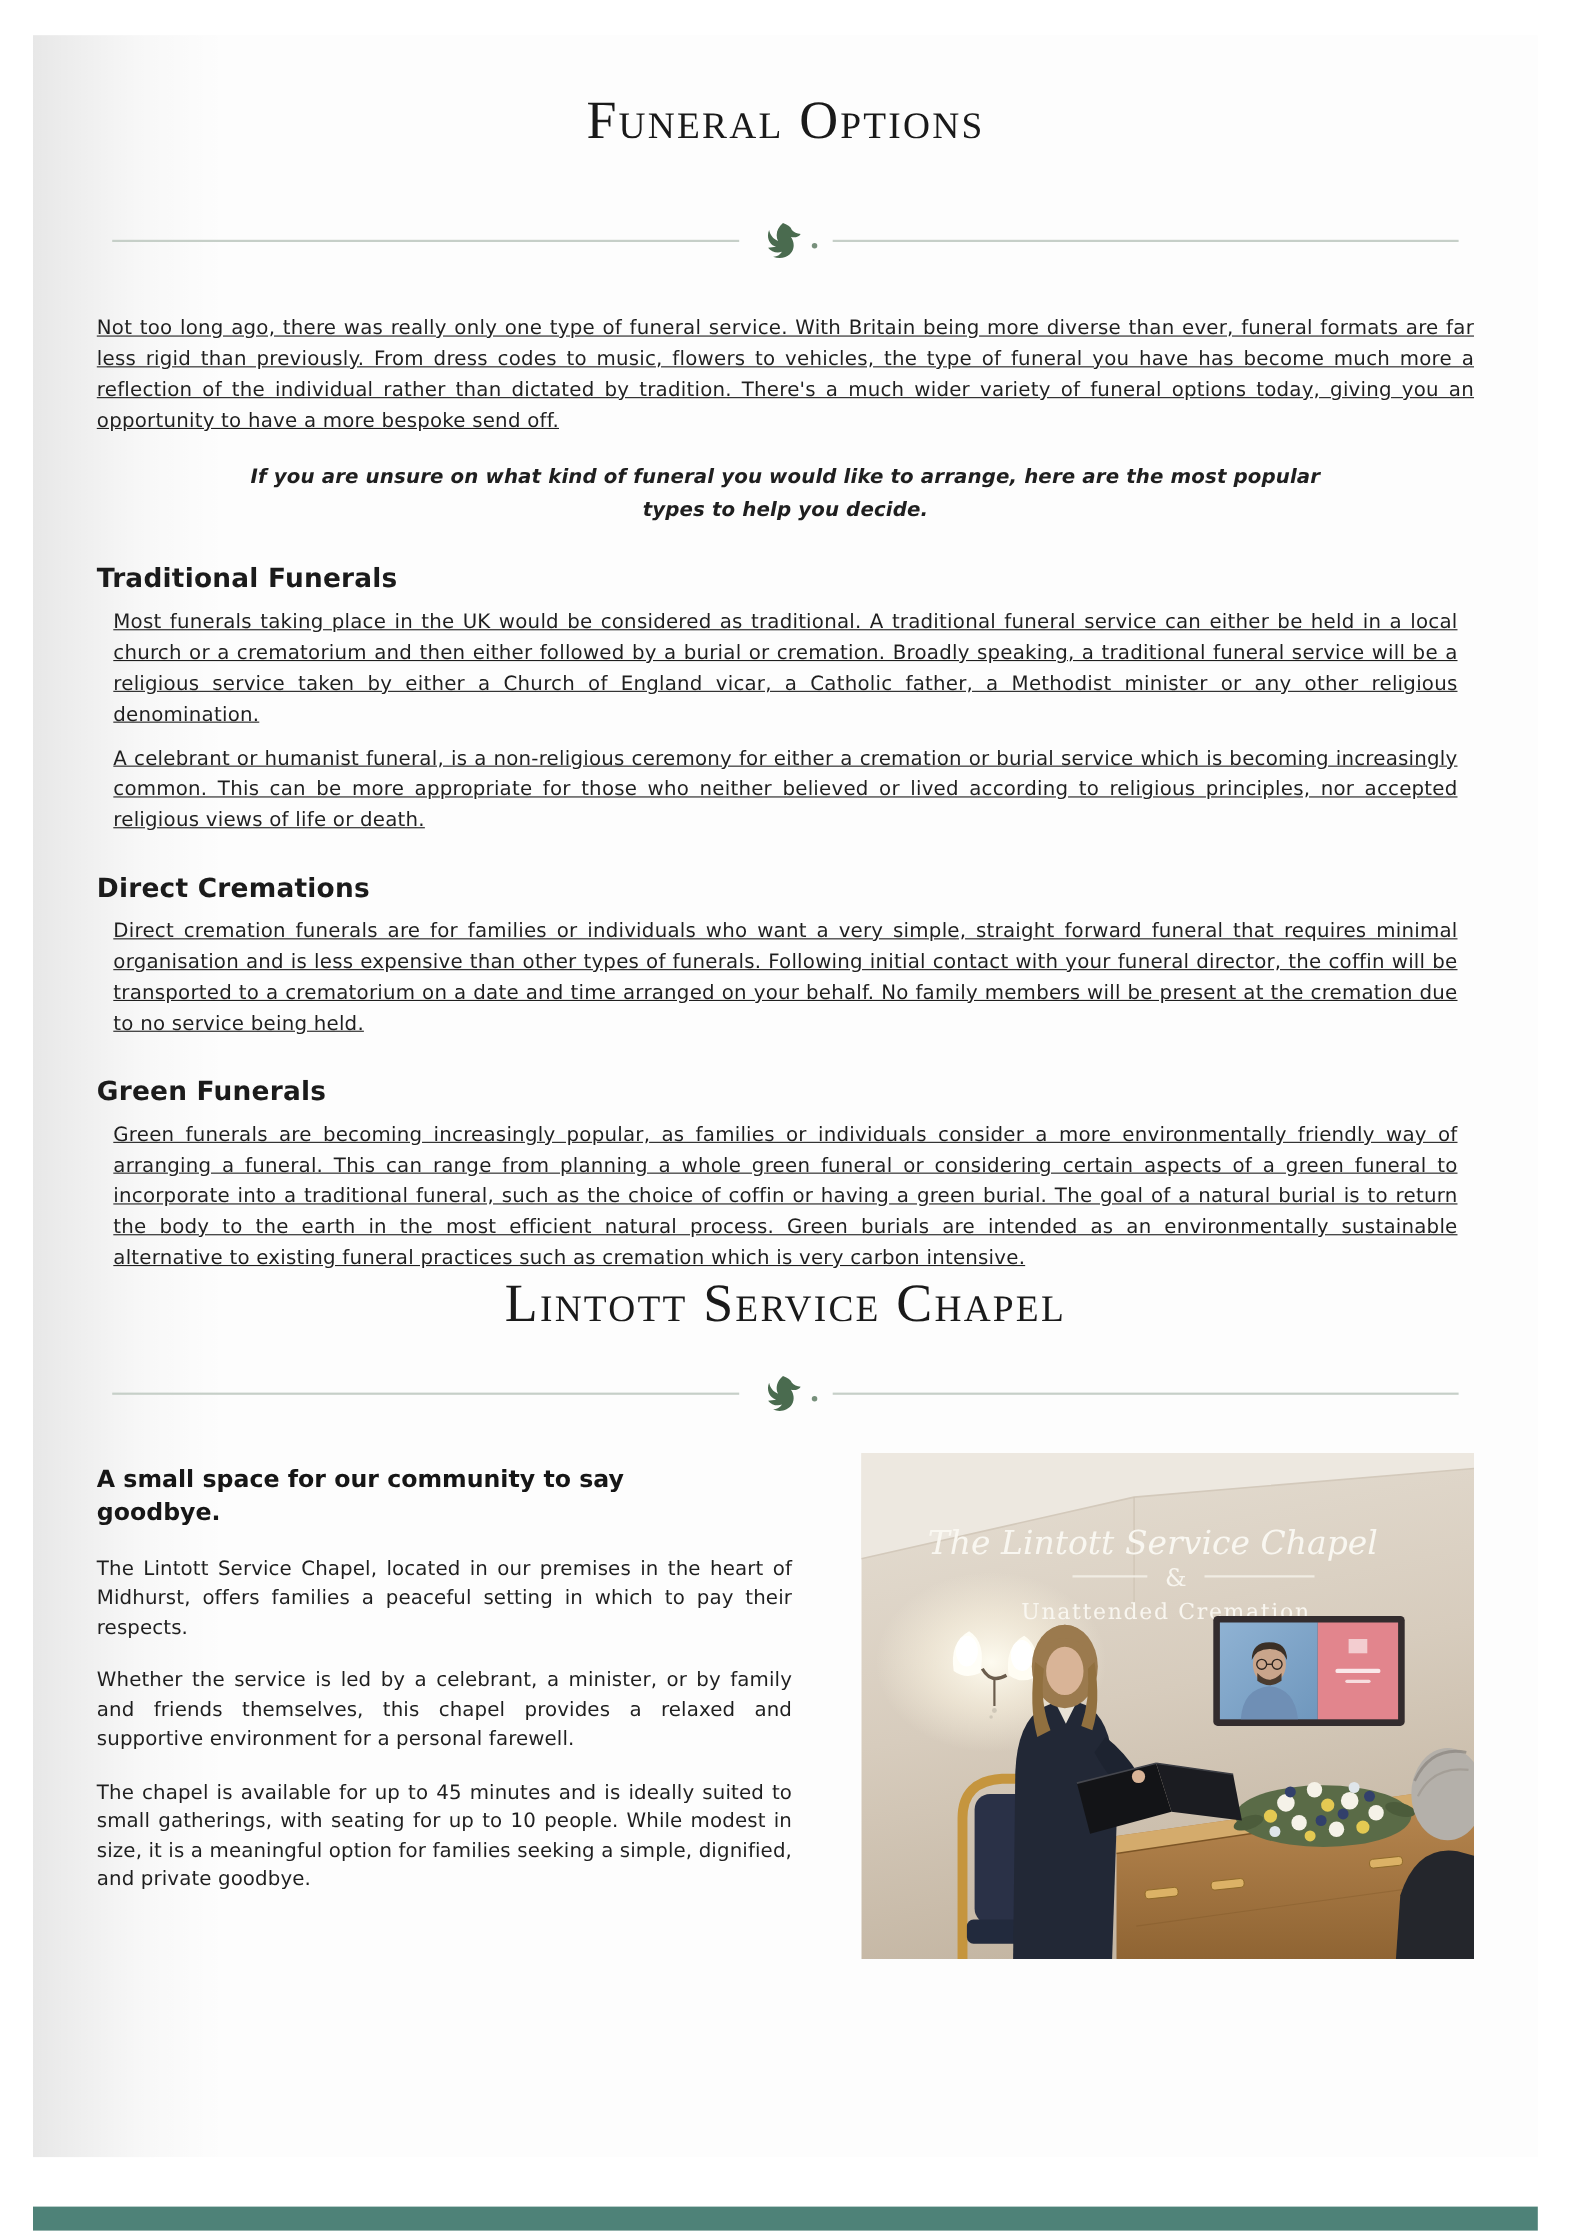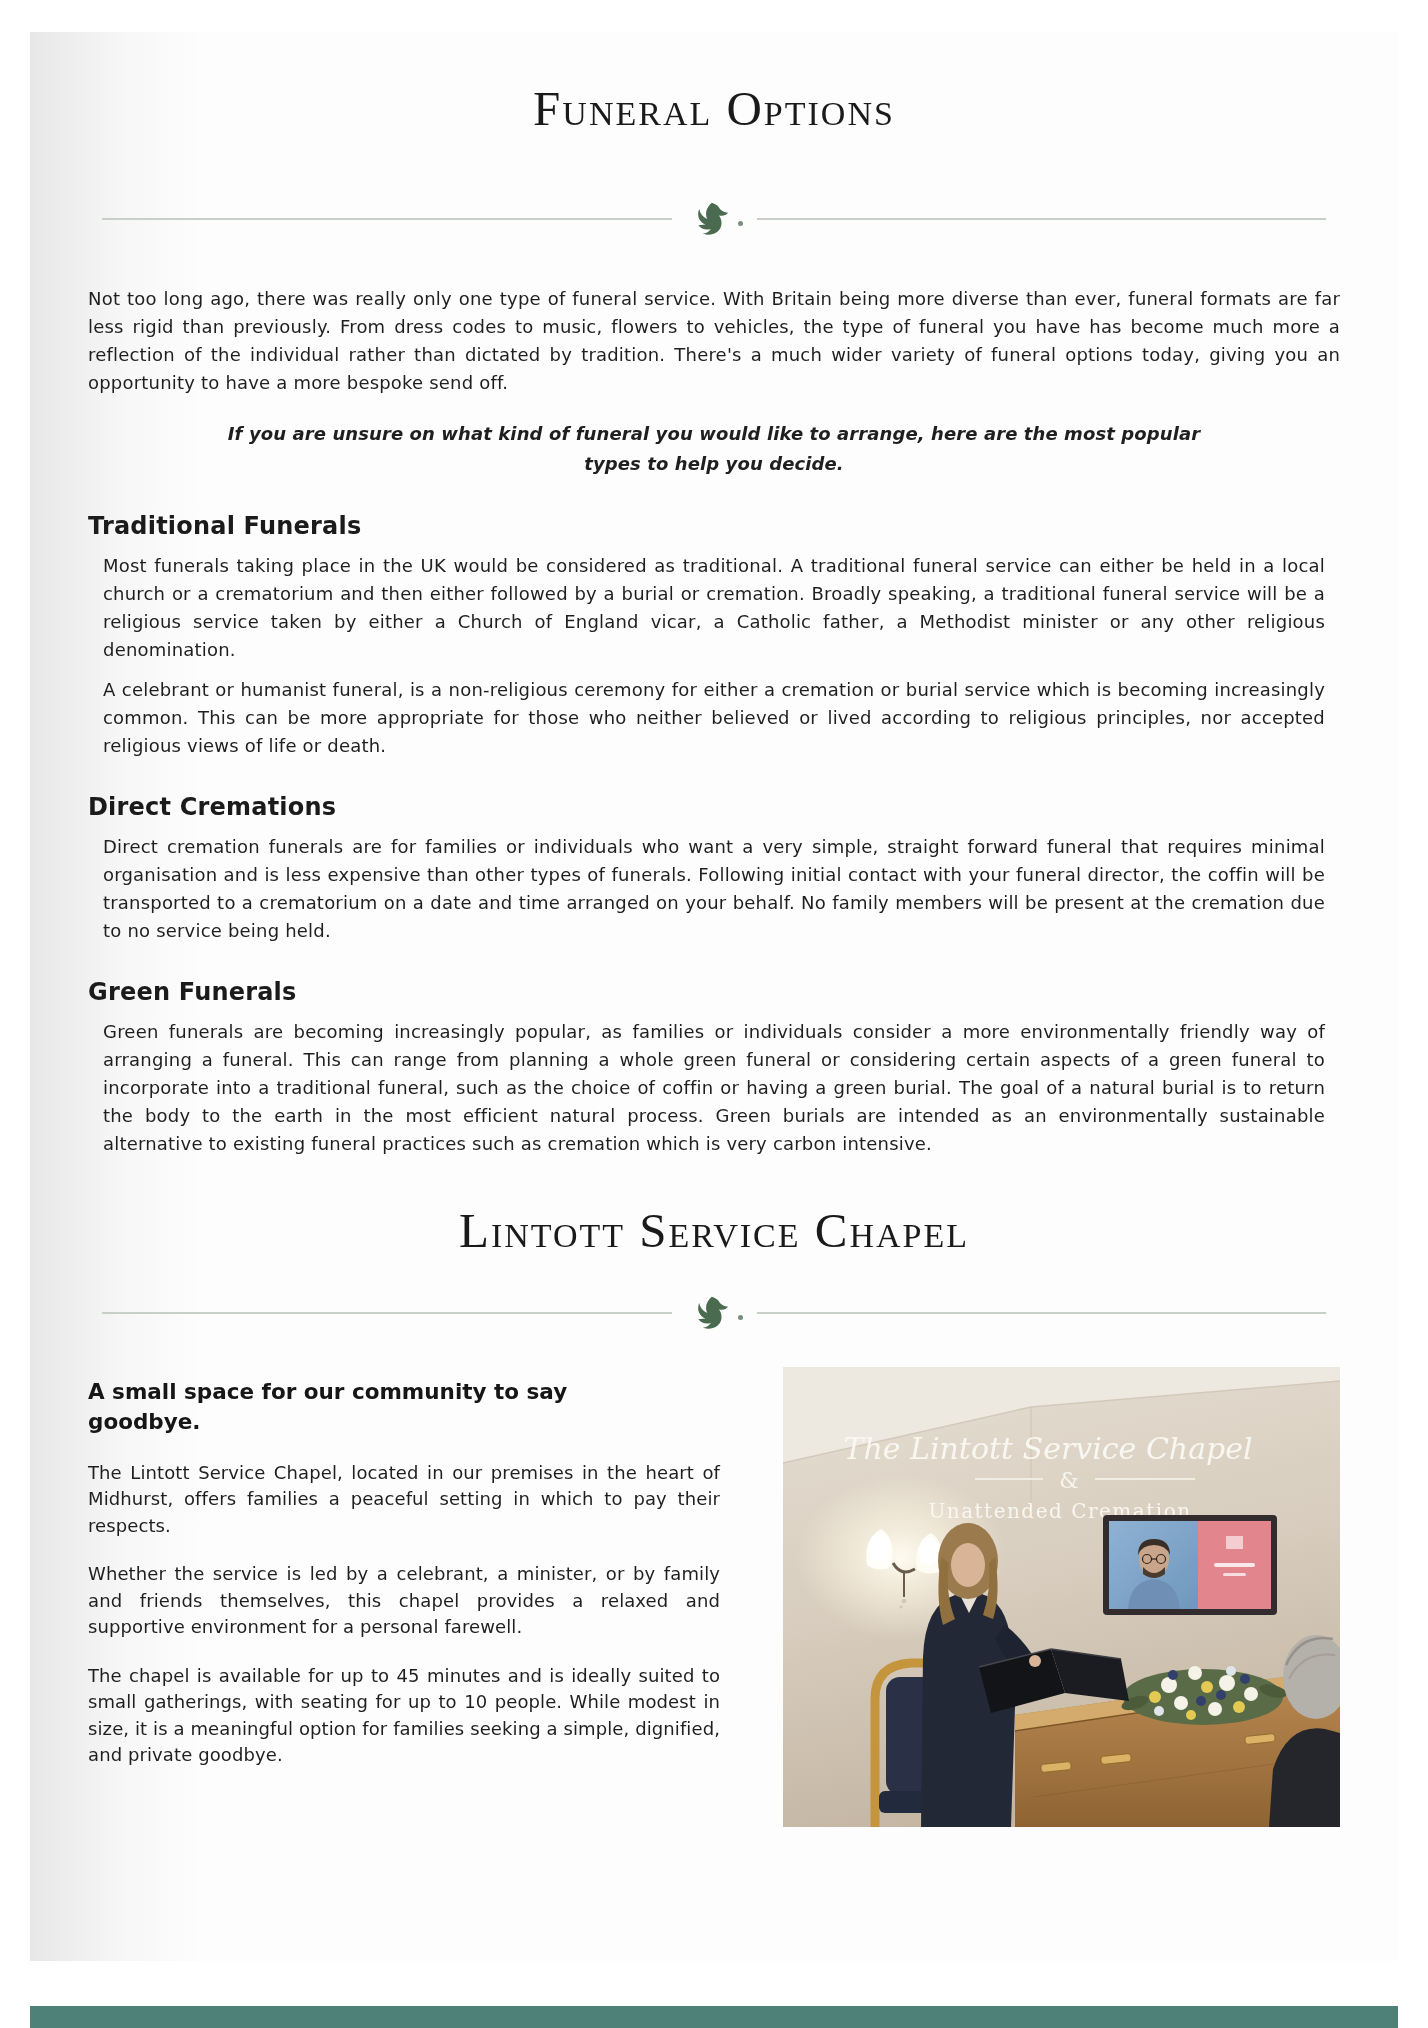--- a/index.html
+++ b/index.html
@@ -16,27 +16,27 @@
     content:"";position:absolute;inset:0;pointer-events:none;
     background:linear-gradient(90deg,rgba(0,0,0,0.085),rgba(0,0,0,0.025) 95px,rgba(0,0,0,0) 175px);
   }
   .content{position:relative;padding:0 58px;}
   .doc-title{
     font-family:"Liberation Serif","DejaVu Serif",serif;
     font-variant:small-caps;font-weight:400;font-size:49px;line-height:1.12;
     letter-spacing:2px;text-align:center;color:#1a1a1a;margin:0;
   }
   .title1{padding-top:50px;}
-  .title2{margin-top:46px;}
+  .title2{}
   .divider{display:flex;align-items:center;height:40px;margin:62px 14px 0;}
   .divider.second{margin-top:34px;}
   .divider .line{flex:1;height:2px;background:#c6cfc8;}
   .divider .dove-wrap{display:flex;align-items:center;margin:0 8px 0 20px;}
   .divider .curl{width:5px;height:5px;border-radius:50%;background:#4a6b4f;opacity:.75;margin:10px 14px 0 2px;}
-  .body-text{font-size:18px;line-height:28px;text-align:justify;letter-spacing:.2px;}
+  .body-text{font-size:18px;line-height:28px;text-align:justify;letter-spacing:.2px;text-decoration:underline;}
   .intro{margin:46px 0 0;}
   .note{
     margin:22px auto 0;max-width:1000px;font-size:18px;line-height:30px;
     font-weight:bold;font-style:italic;text-align:center;letter-spacing:.1px;
   }
   .sec-h{margin:33px 0 0;font-size:24px;font-weight:bold;text-align:left;color:#1b1b1b;letter-spacing:.2px;}
   .sec-p{margin:12px 15px 0;}
   .two-col{display:flex;align-items:flex-start;margin-top:40px;}
   .col-left{width:632px;}
   .col-left h3{margin:4px 0 0;max-width:560px;font-size:21.5px;line-height:1.42;font-weight:bold;color:#161616;text-align:left;}

